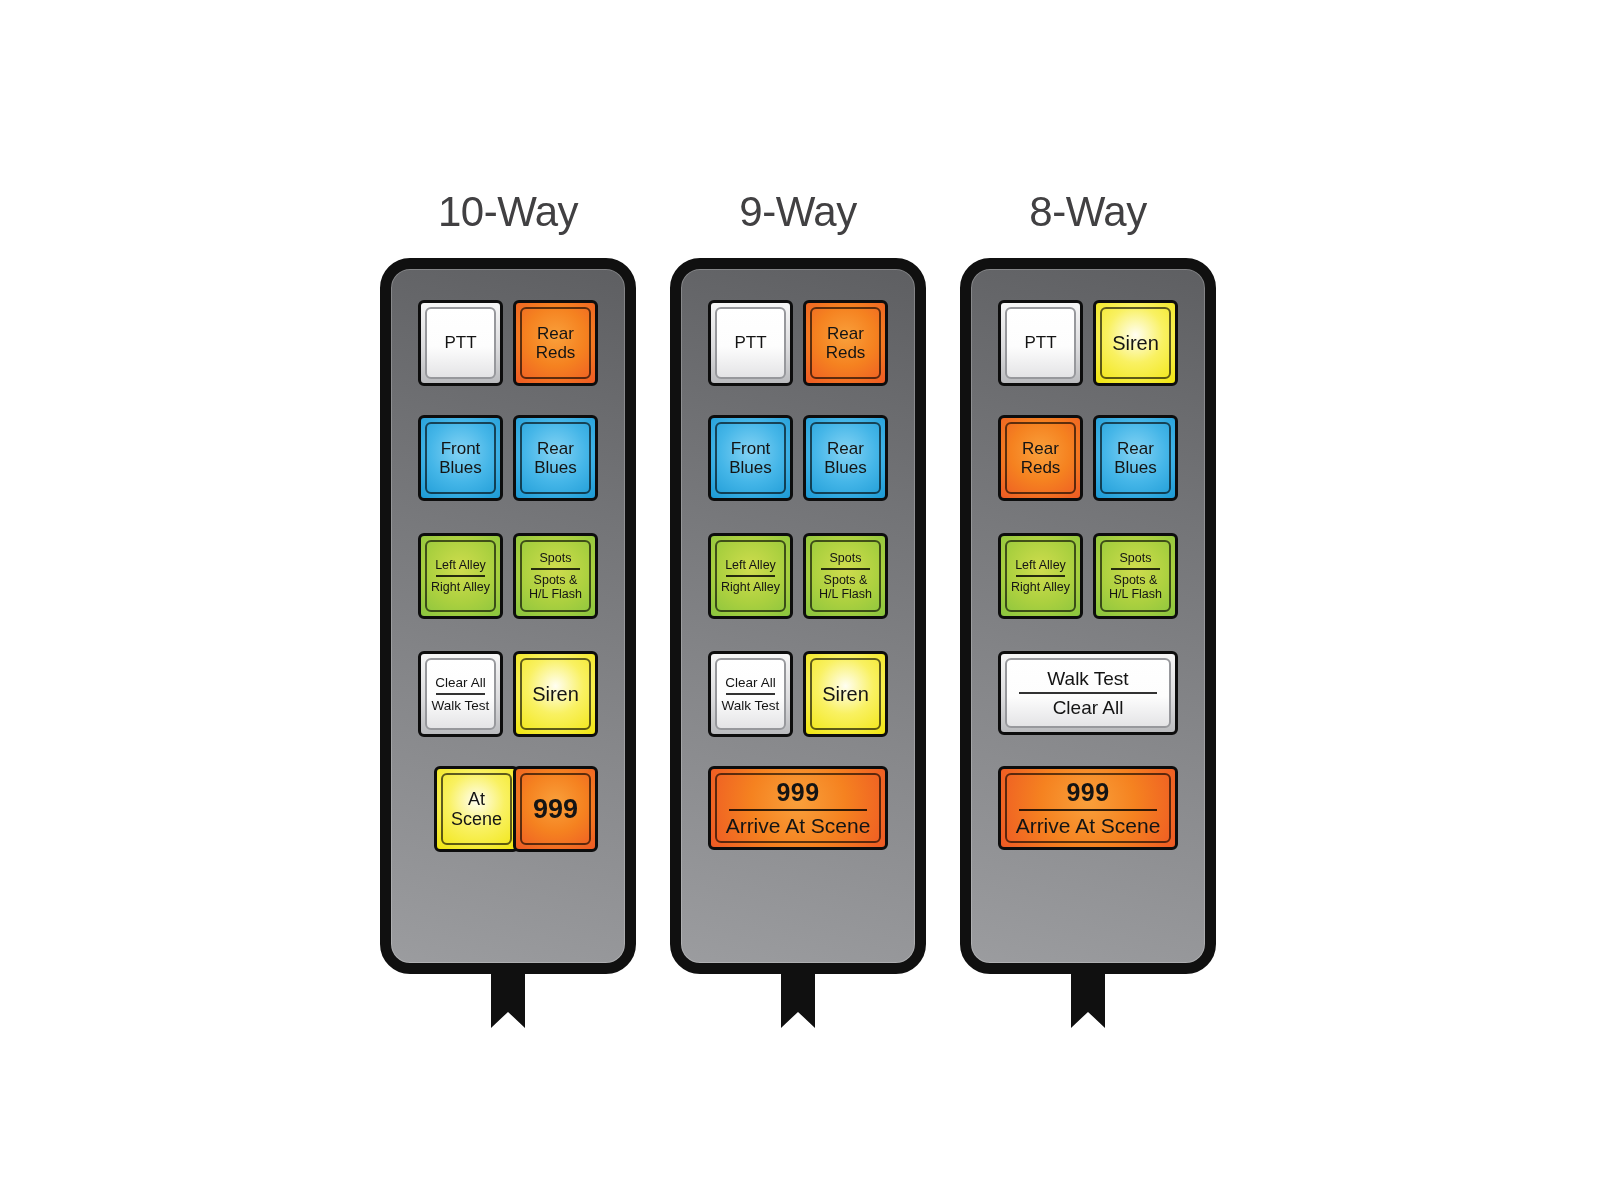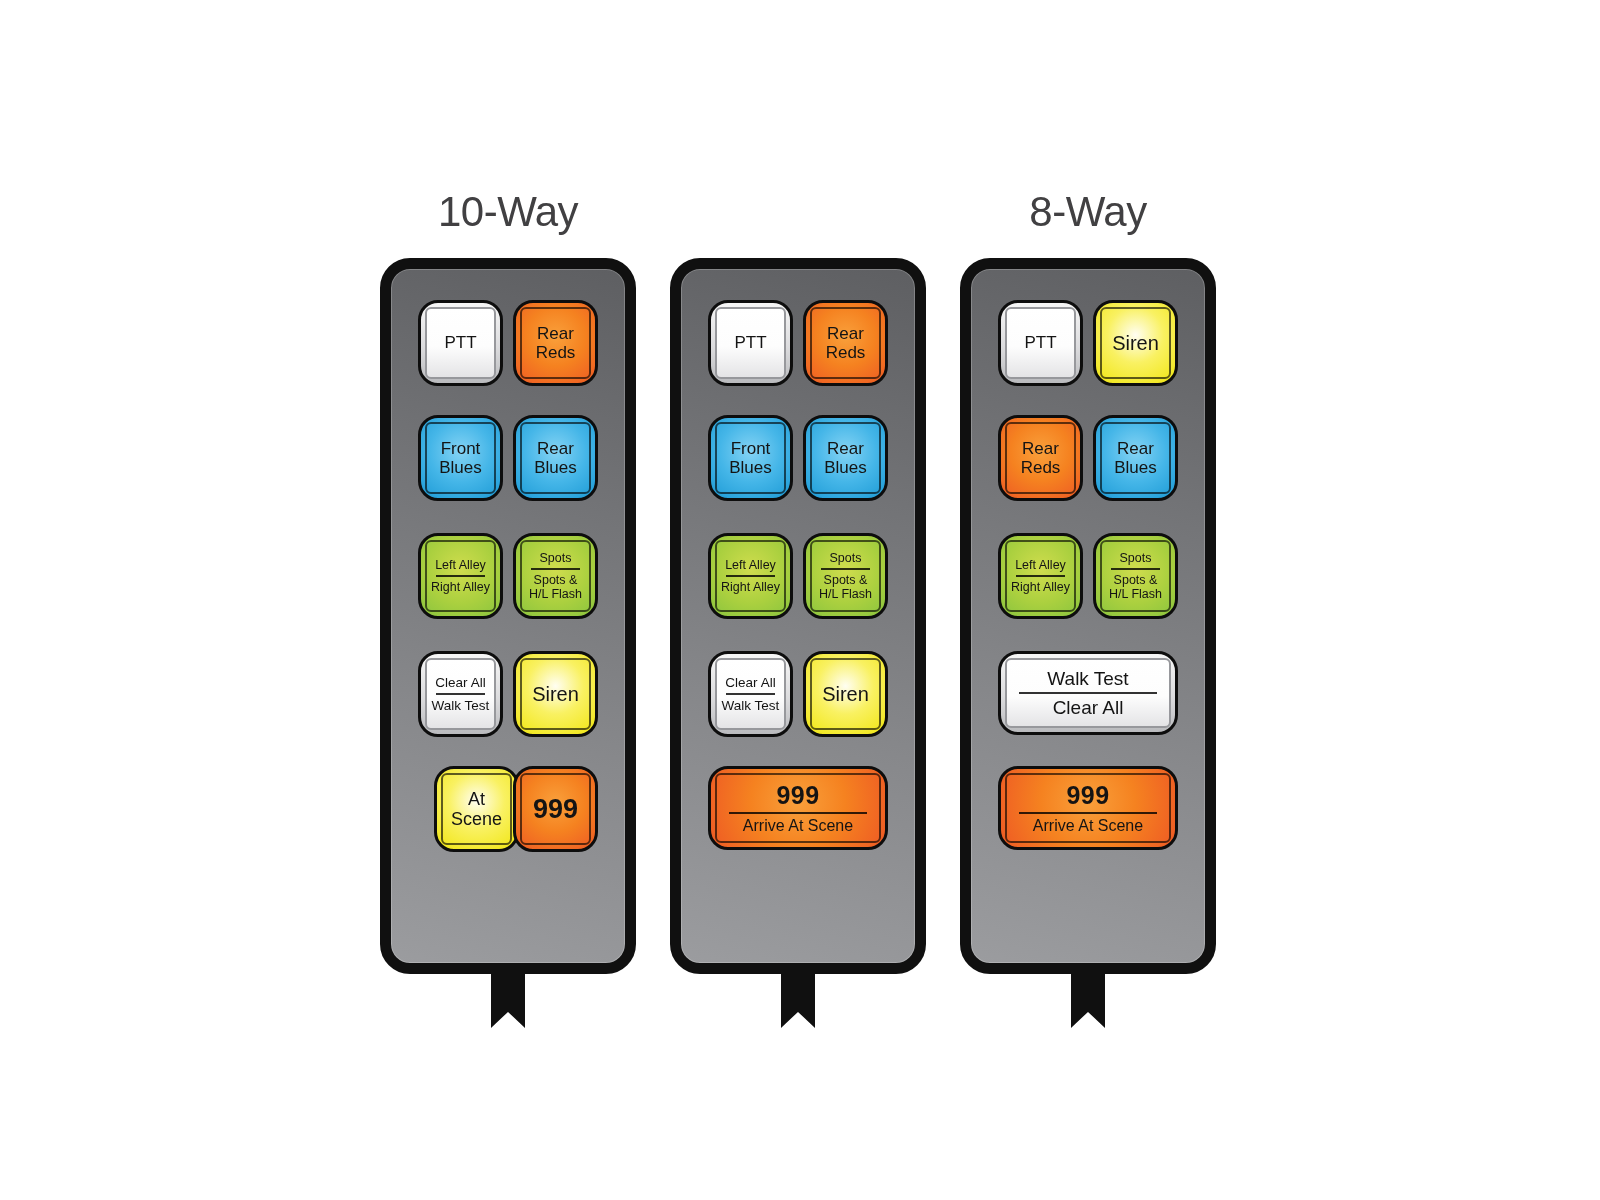--- a/index.html
+++ b/index.html
@@ -16,21 +16,21 @@
     background:linear-gradient(195deg,#5e5f62 0%,#717275 30%,#87888b 65%,#9b9c9f 100%);
     box-shadow:inset 0 0 0 1px rgba(255,255,255,0.22);
     z-index:2;
   }
   .tab{
     position:absolute;top:966px;width:34px;height:62px;background:#101010;z-index:1;
     clip-path:polygon(0 0,100% 0,100% 100%,50% 74%,0 100%);
   }
   .btn{
     position:absolute;height:86px;box-sizing:border-box;
-    border:3px solid #0d0d0d;border-radius:20px;
+    border:3px solid #0d0d0d;border-radius:6px;
   }
   .btn .inner{
     position:absolute;inset:4px;border-radius:6px;box-sizing:border-box;
     border:2px solid rgba(0,0,0,0.62);
     display:flex;flex-direction:column;align-items:center;justify-content:center;
     color:#141414;text-align:center;line-height:1.12;padding:1px;
   }
   .seg{display:block;}
   .ln{display:block;}
   .seg.bold{font-weight:bold;}
@@ -47,21 +47,21 @@
 
   
   .s-sm{font-size:12.5px;line-height:1.08;}
   .s-sm2{font-size:13.5px;}
   .s-md{font-size:17px;}
   .s-md2{font-size:18px;margin-left:16px;}
   .s-lg{font-size:20px;}
   .s-xl{font-size:27px;font-weight:bold;}
   .s-wide-white{font-size:19px;}
   .s-wide-orange .seg0{font-size:25px;font-weight:bold;letter-spacing:0.5px;}
-  .s-wide-orange .seg1{font-size:16px;}
+  .s-wide-orange .seg1{font-size:21px;}
 </style>
 </head>
 <body>
 
 <div id="canvas">
     <div class="panel-title" style="left: 380px;">10-Way</div>
     <div class="tab" style="left: 491px;"></div>
     <div class="panel" style="left: 380px;">
       <div class="btn c-white s-md w-half" style="left: 27px; top: 31px; width: 85px; height: 86px;">
         <div class="inner">
@@ -144,20 +144,21 @@
         </div>
       </div>
       <div class="btn c-orange s-xl w-half" style="left: 122px; top: 497px; width: 85px; height: 86px;">
         <div class="inner">
           <div class="seg seg0">
             <span class="ln">999</span>
           </div>
         </div>
       </div>
     </div>
+    <div class="panel-title" style="left: 670px;">9-Way</div>
     <div class="tab" style="left: 781px;"></div>
     <div class="panel" style="left: 670px;">
       <div class="btn c-white s-md w-half" style="left: 27px; top: 31px; width: 85px; height: 86px;">
         <div class="inner">
           <div class="seg seg0">
             <span class="ln">PTT</span>
           </div>
         </div>
       </div>
       <div class="btn c-orange s-md w-half" style="left: 122px; top: 31px; width: 85px; height: 86px;">

